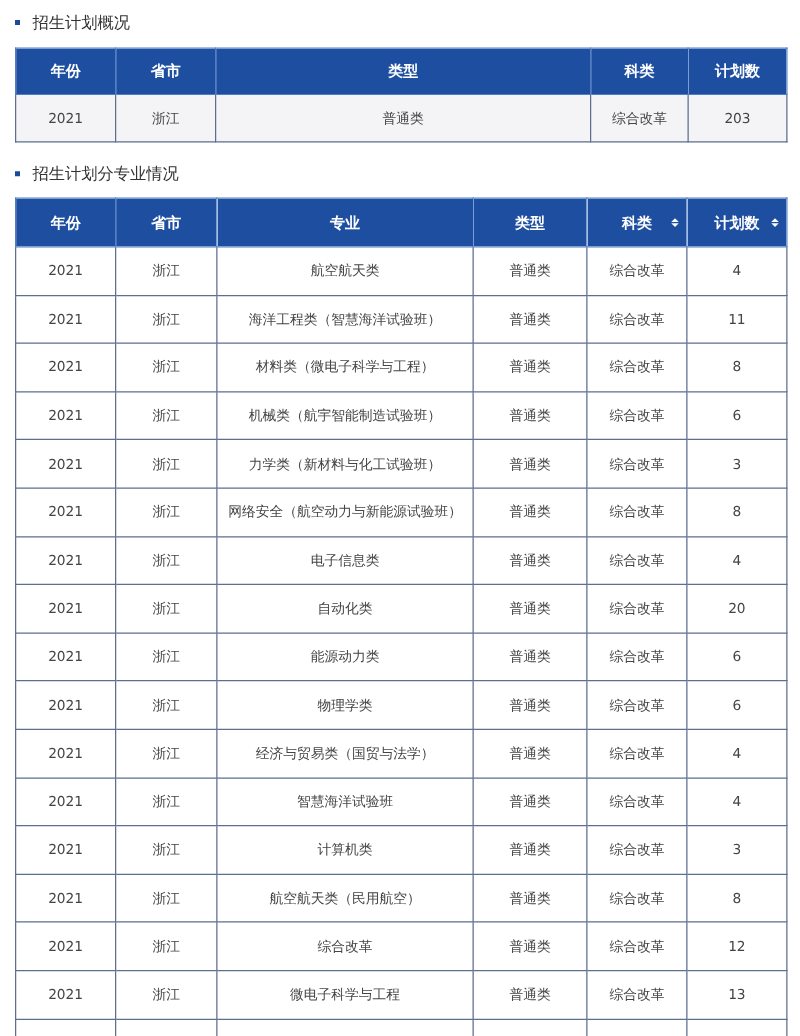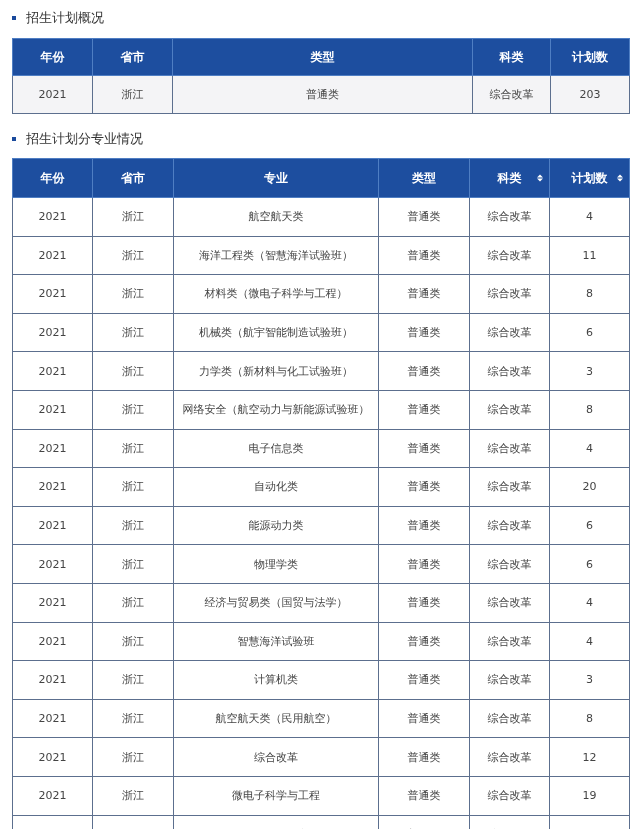--- a/index.html
+++ b/index.html
@@ -243,21 +243,21 @@
         <td>普通类</td>
         <td>综合改革</td>
         <td>12</td>
       </tr>
       <tr>
         <td>2021</td>
         <td>浙江</td>
         <td>微电子科学与工程</td>
         <td>普通类</td>
         <td>综合改革</td>
-        <td>19</td>
+        <td>13</td>
       </tr>
       <tr>
         <td>2021</td>
         <td>浙江</td>
         <td>计算机类（网络安全）</td>
         <td>普通类</td>
         <td>综合改革</td>
         <td>5</td>
       </tr>
     </tbody>

